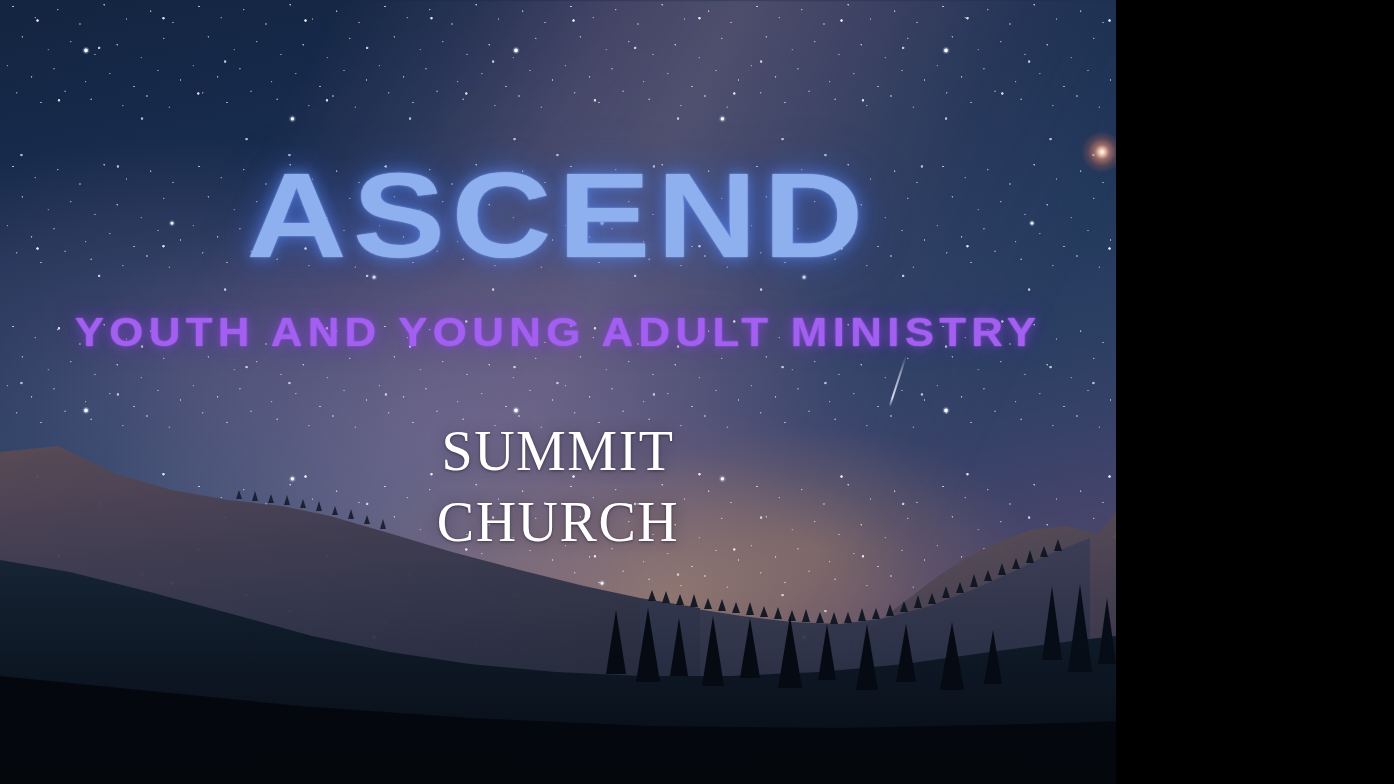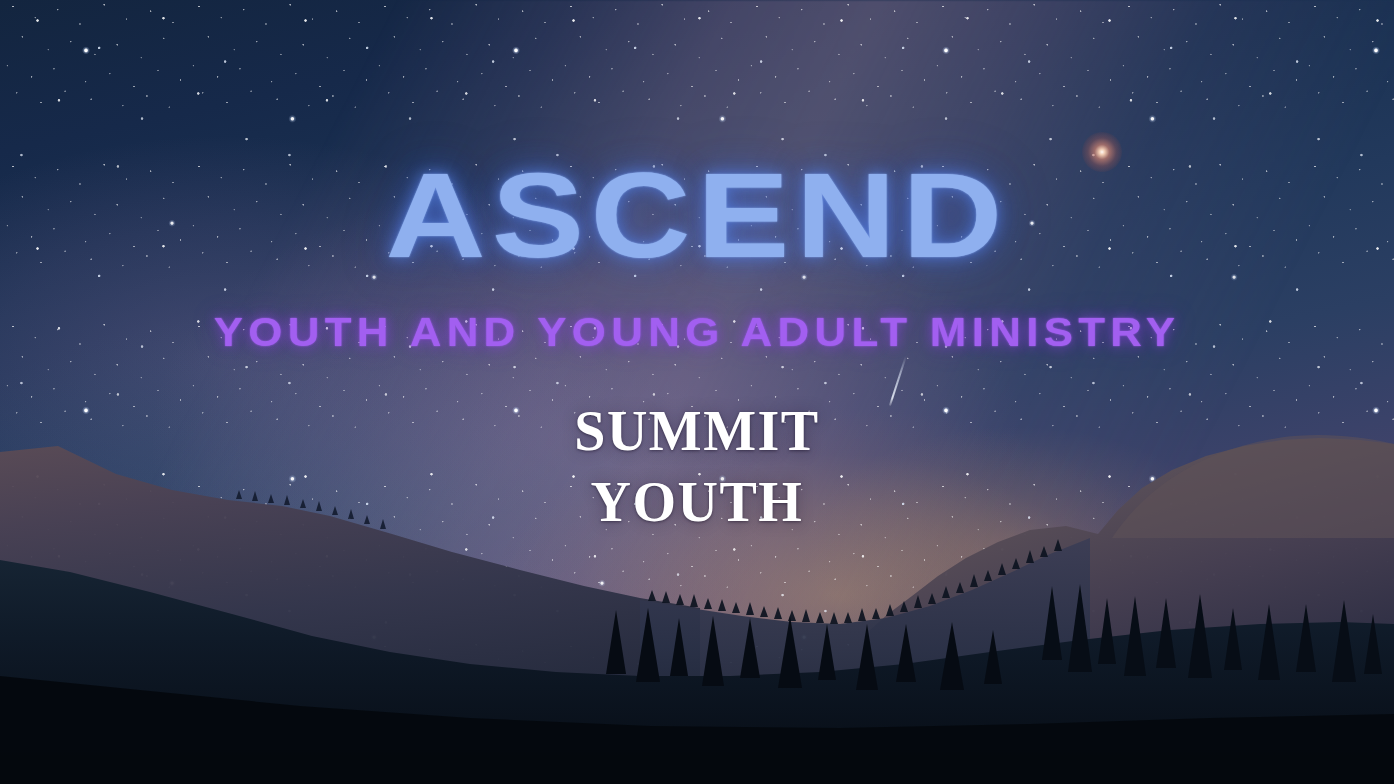--- a/index.html
+++ b/index.html
@@ -7,21 +7,21 @@
     margin: 0;
     padding: 0;
     background: #000;
   }
   body {
     font-family: "Liberation Sans", sans-serif;
   }
 
   #stage {
     position: relative;
-    width: 1394px;
+    width: 1116px;
     height: 784px;
     overflow: hidden;
     background: #12233f;
   }
 
   
   .layer {
     position: absolute;
     inset: 0;
     pointer-events: none;
@@ -236,23 +236,23 @@
       0 0 2px rgba(162,95,240,.95),
       0 0 12px rgba(140,66,228,.70),
       0 0 26px rgba(118,48,206,.48);
     transform: scaleX(1.02) scaleY(0.96);
     white-space: nowrap;
   }
 
   #church-name {
     position: absolute;
     left: 0; right: 0;
-    top: 396px;
+    top: 416px;
     font-family: "Liberation Serif", serif;
-    font-weight: 700;
+    font-weight: 400;
     font-size: 56px;
     line-height: 1.26;
     letter-spacing: 1.5px;
     color: #ffffff;
     text-shadow:
       0 1px 3px rgba(24,16,38,.55),
       0 0 16px rgba(22,14,34,.30);
   }
   #church-name .church-line { display: block; }
 </style>
@@ -401,17 +401,17 @@
     </svg>
   </div>
 
   <div id="title-block">
     <div id="brand-wordmark">ASCEND</div>
 
     <div id="brand-tagline">YOUTH AND YOUNG ADULT MINISTRY</div>
 
     <div id="church-name">
       <span class="church-line">SUMMIT</span>
-      <span class="church-line">YOUTH</span>
+      <span class="church-line">CHURCH</span>
     </div>
   </div>
 
 </div>
 
 </body></html>

